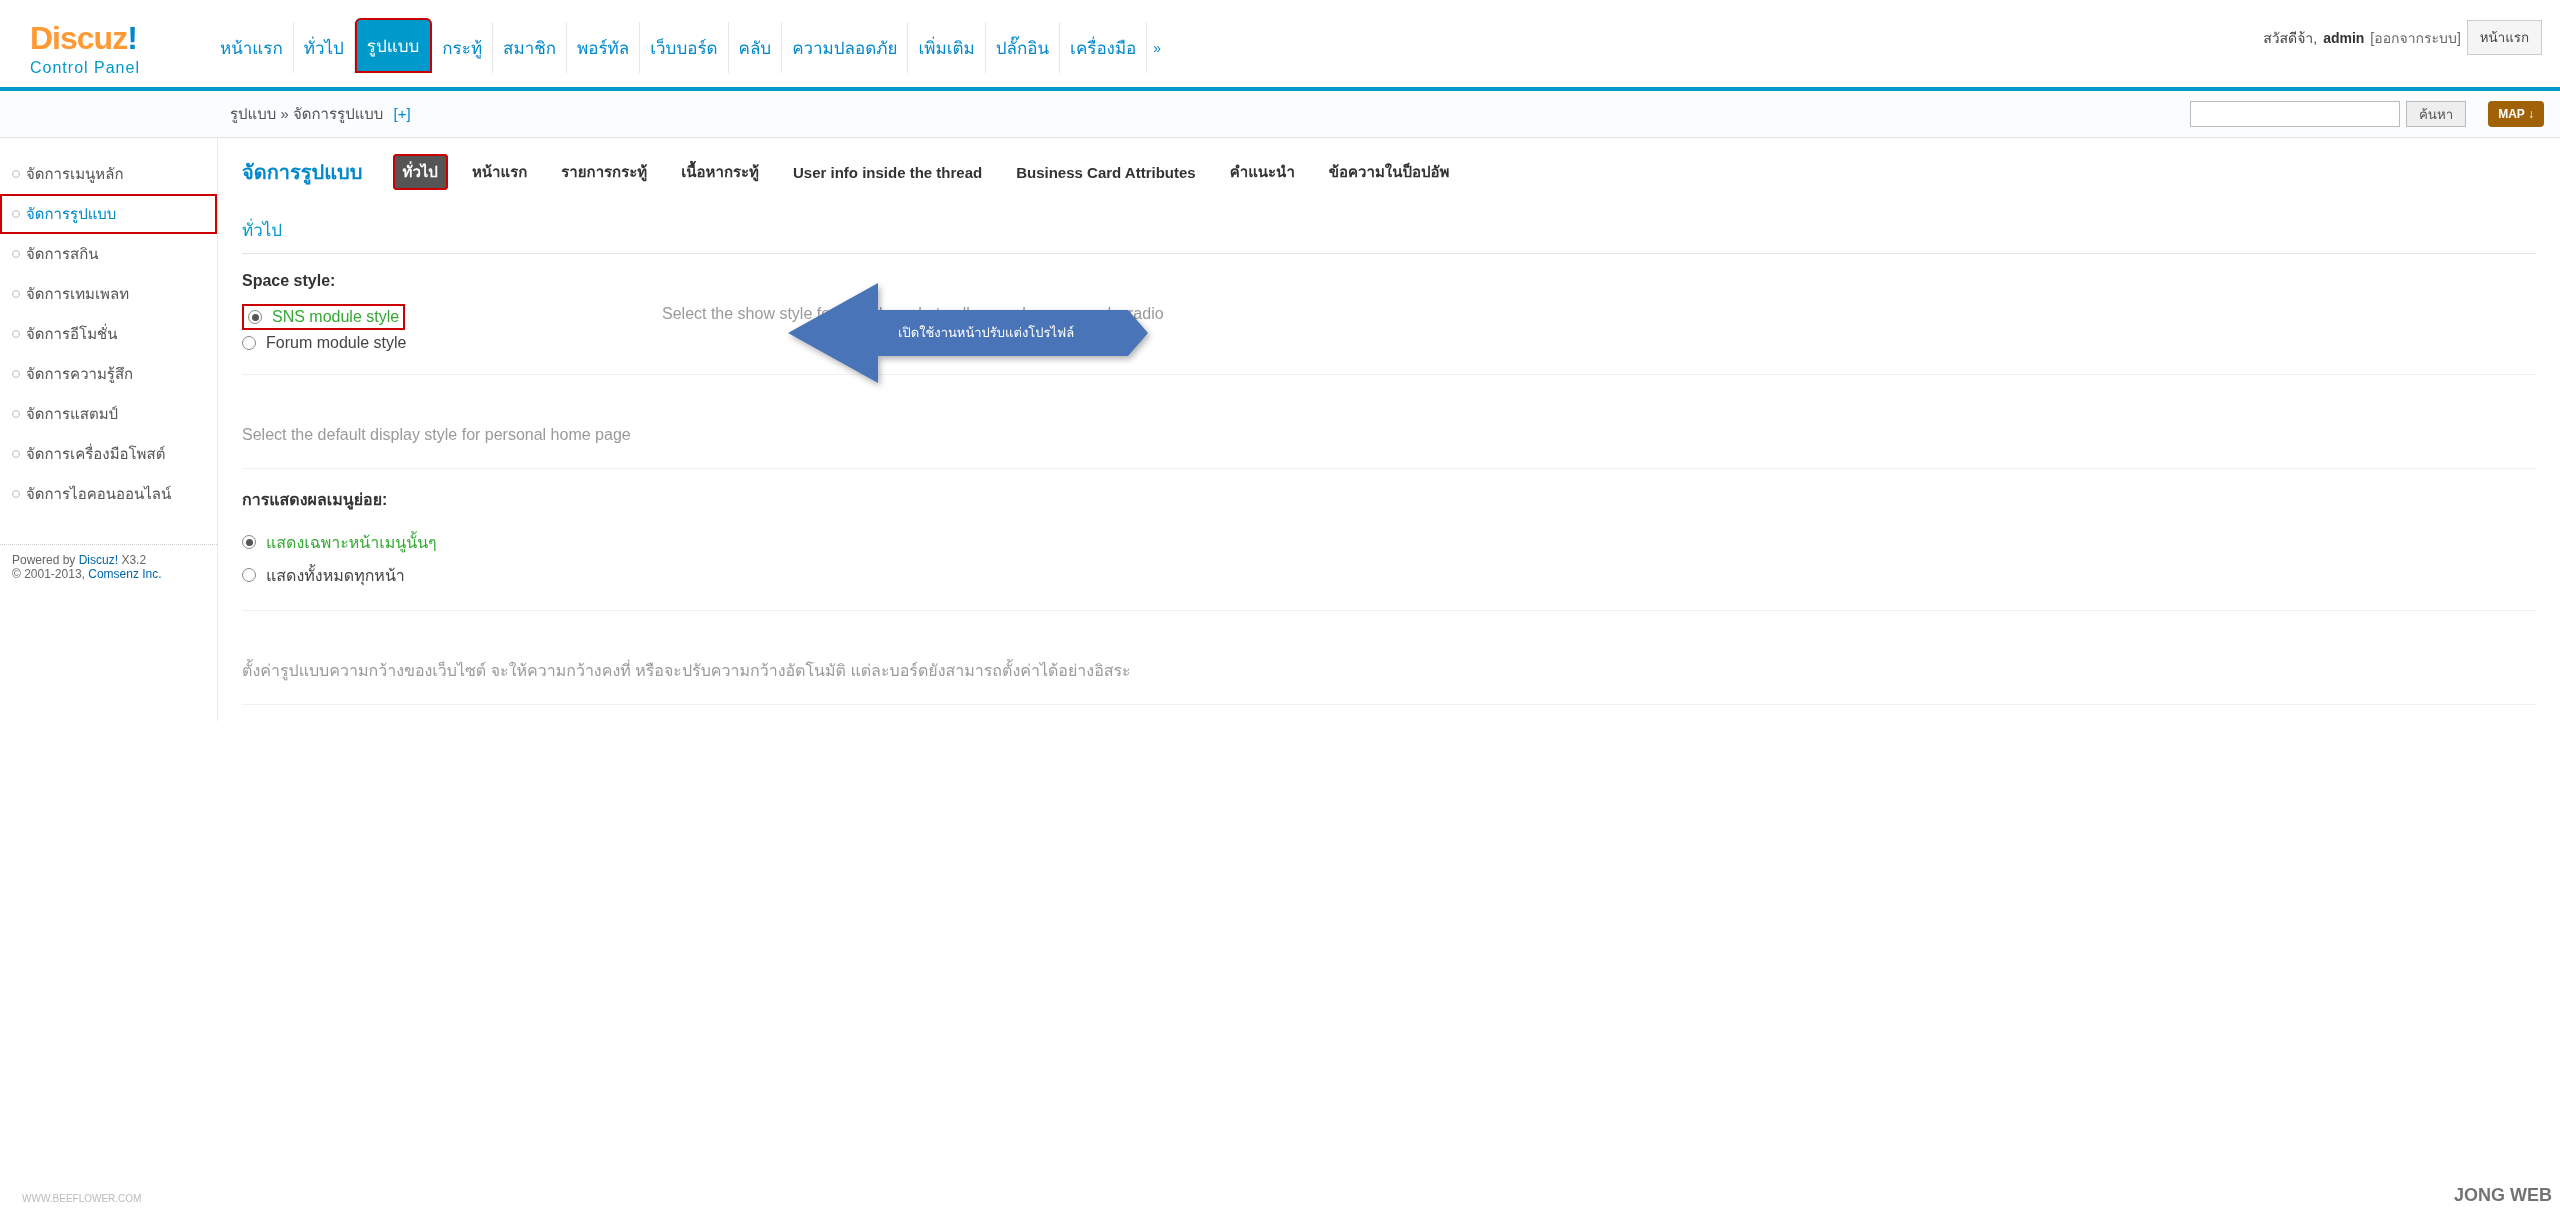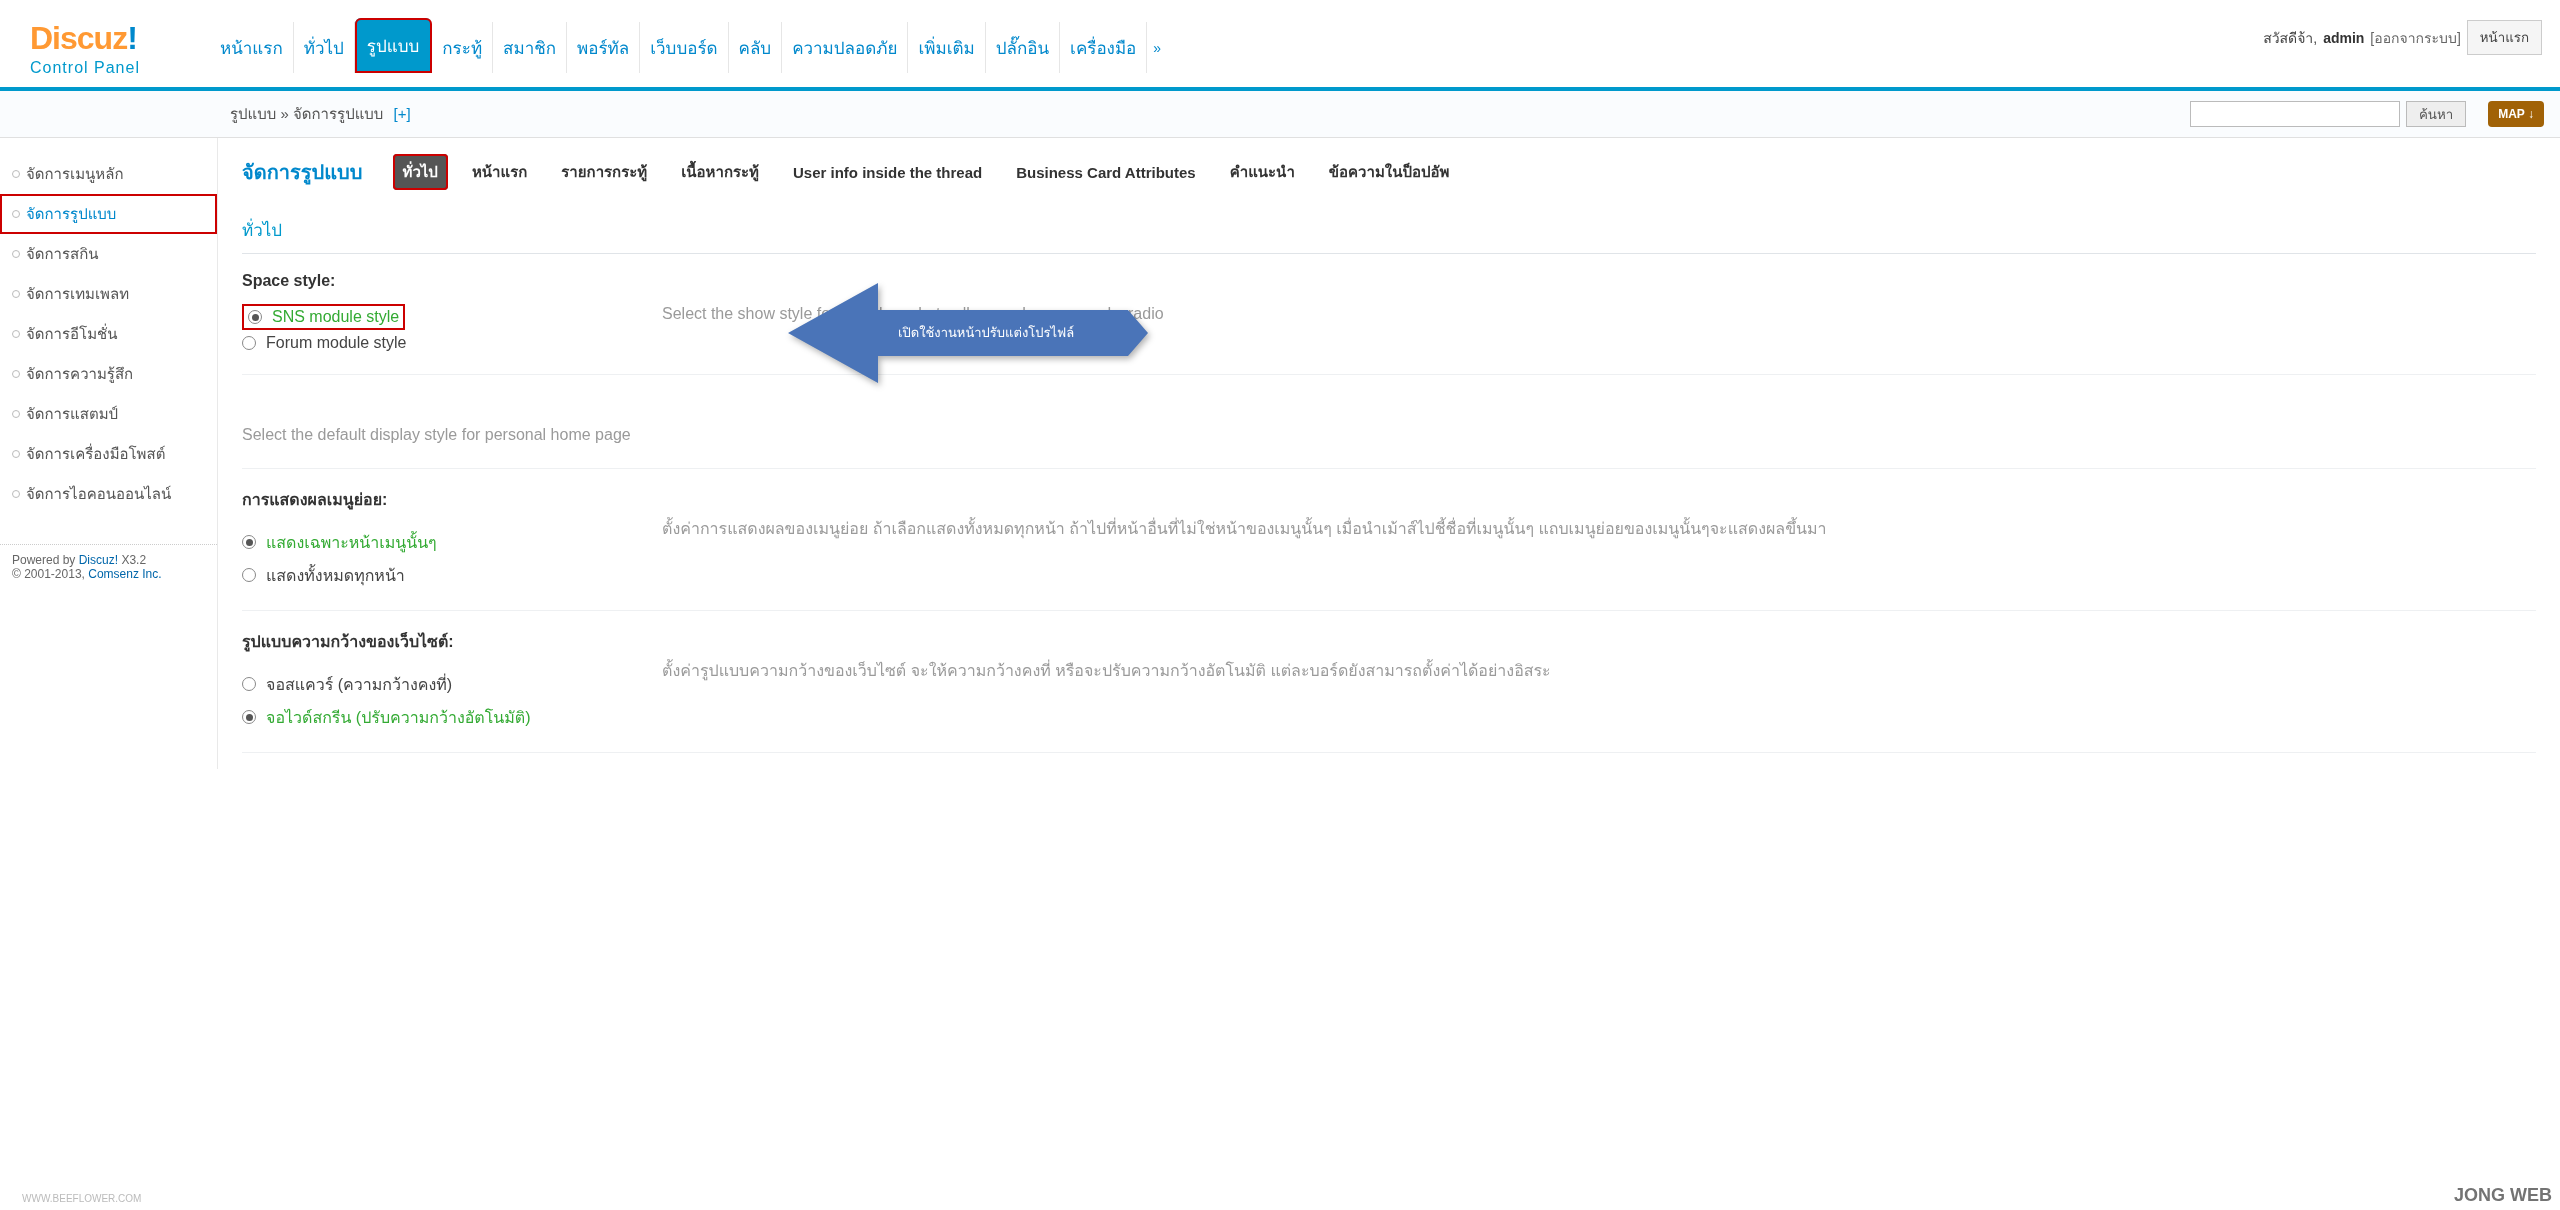--- a/index.html
+++ b/index.html
@@ -168,34 +168,22 @@
               <div class="setting-label">การแสดงผลเมนูย่อย:</div>
               <div class="radio-row selected-green">
                 <span class="radio-dot checked"></span>
                 <span>แสดงเฉพาะหน้าเมนูนั้นๆ</span>
               </div>
               <div class="radio-row">
                 <span class="radio-dot"></span>
                 <span>แสดงทั้งหมดทุกหน้า</span>
               </div>
             </div>
-            <div class="setting-desc">ตั้งค่าการแสดงผลของเมนูย่อย ถ้าเลือกแสดงทั้งหมดทุกหน้า ถ้าไปที่หน้าอื่นที่ไม่ใช่หน้าของเมนูนั้นๆ เมื่อนำเม้าส์ไปชี้ชื่อที่เมนูนั้นๆ แถบเมนูย่อยของเมนูนั้นๆจะแสดงผลขึ้นมา</div>
           </div>
           <div class="setting-block">
-            <div class="setting-left">
-              <div class="setting-label">รูปแบบความกว้างของเว็บไซต์:</div>
-              <div class="radio-row">
-                <span class="radio-dot"></span>
-                <span>จอสแควร์ (ความกว้างคงที่)</span>
-              </div>
-              <div class="radio-row selected-green">
-                <span class="radio-dot checked"></span>
-                <span>จอไวด์สกรีน (ปรับความกว้างอัตโนมัติ)</span>
-              </div>
-            </div>
             <div class="setting-desc">ตั้งค่ารูปแบบความกว้างของเว็บไซต์ จะให้ความกว้างคงที่ หรือจะปรับความกว้างอัตโนมัติ แต่ละบอร์ดยังสามารถตั้งค่าได้อย่างอิสระ</div>
           </div>
         </div>
 
       <div class="arrow-note">
         <svg width="360" height="110">
           <polygon class="arrow-shape" points="0,55 90,5 90,32 340,32 360,55 340,78 90,78 90,105"></polygon>
         </svg>
         <div class="arrow-text">เปิดใช้งานหน้าปรับแต่งโปรไฟล์</div>
       </div>

